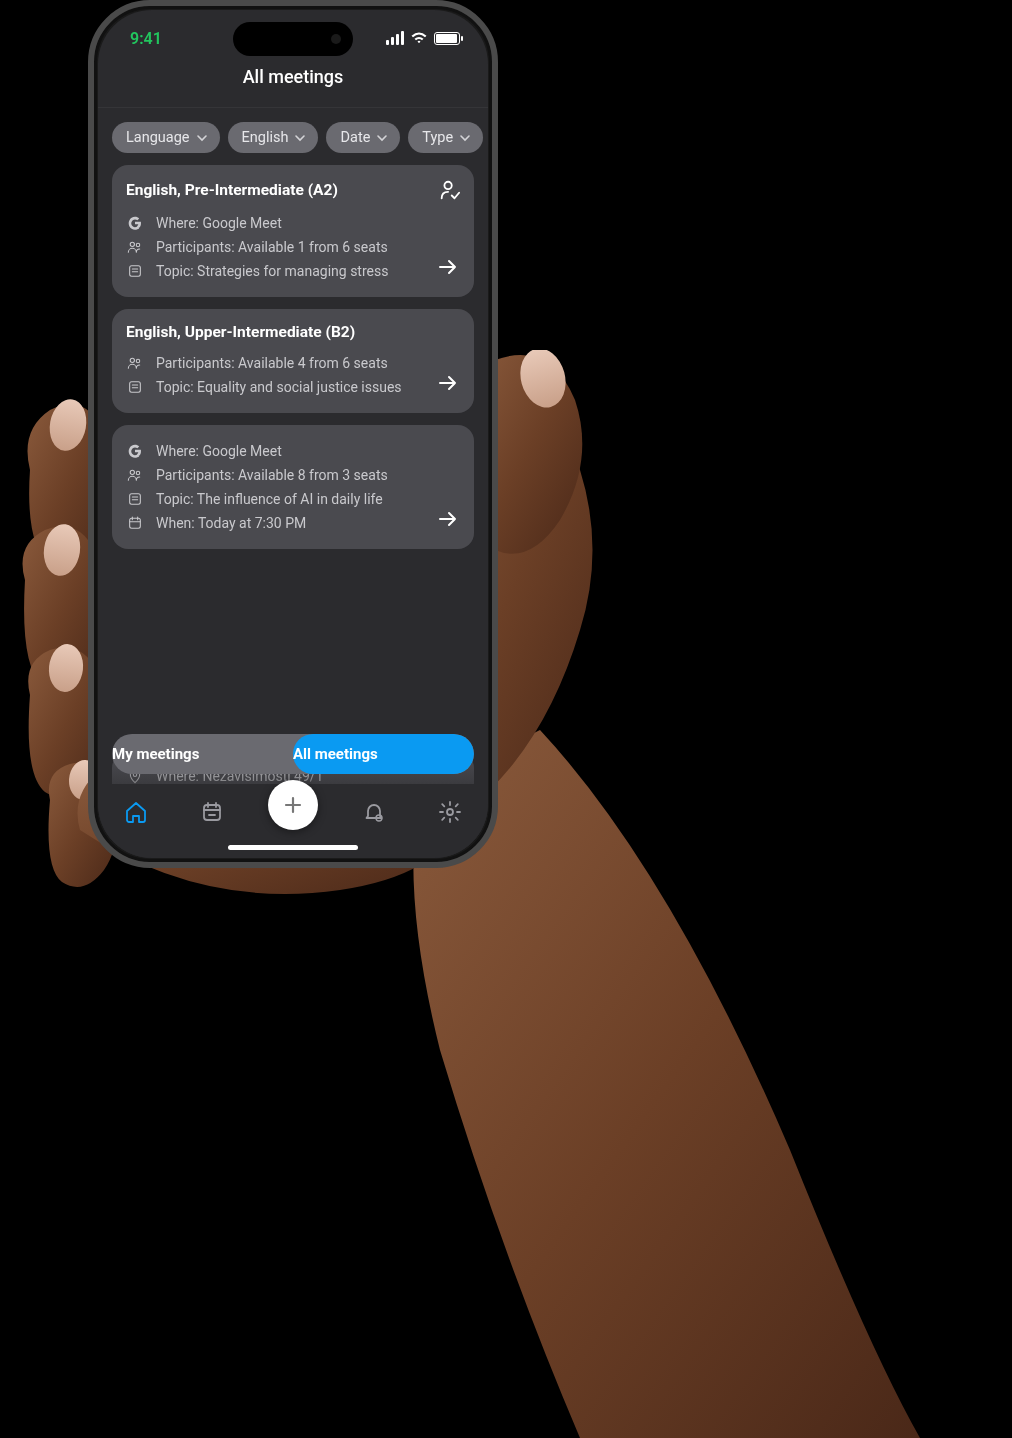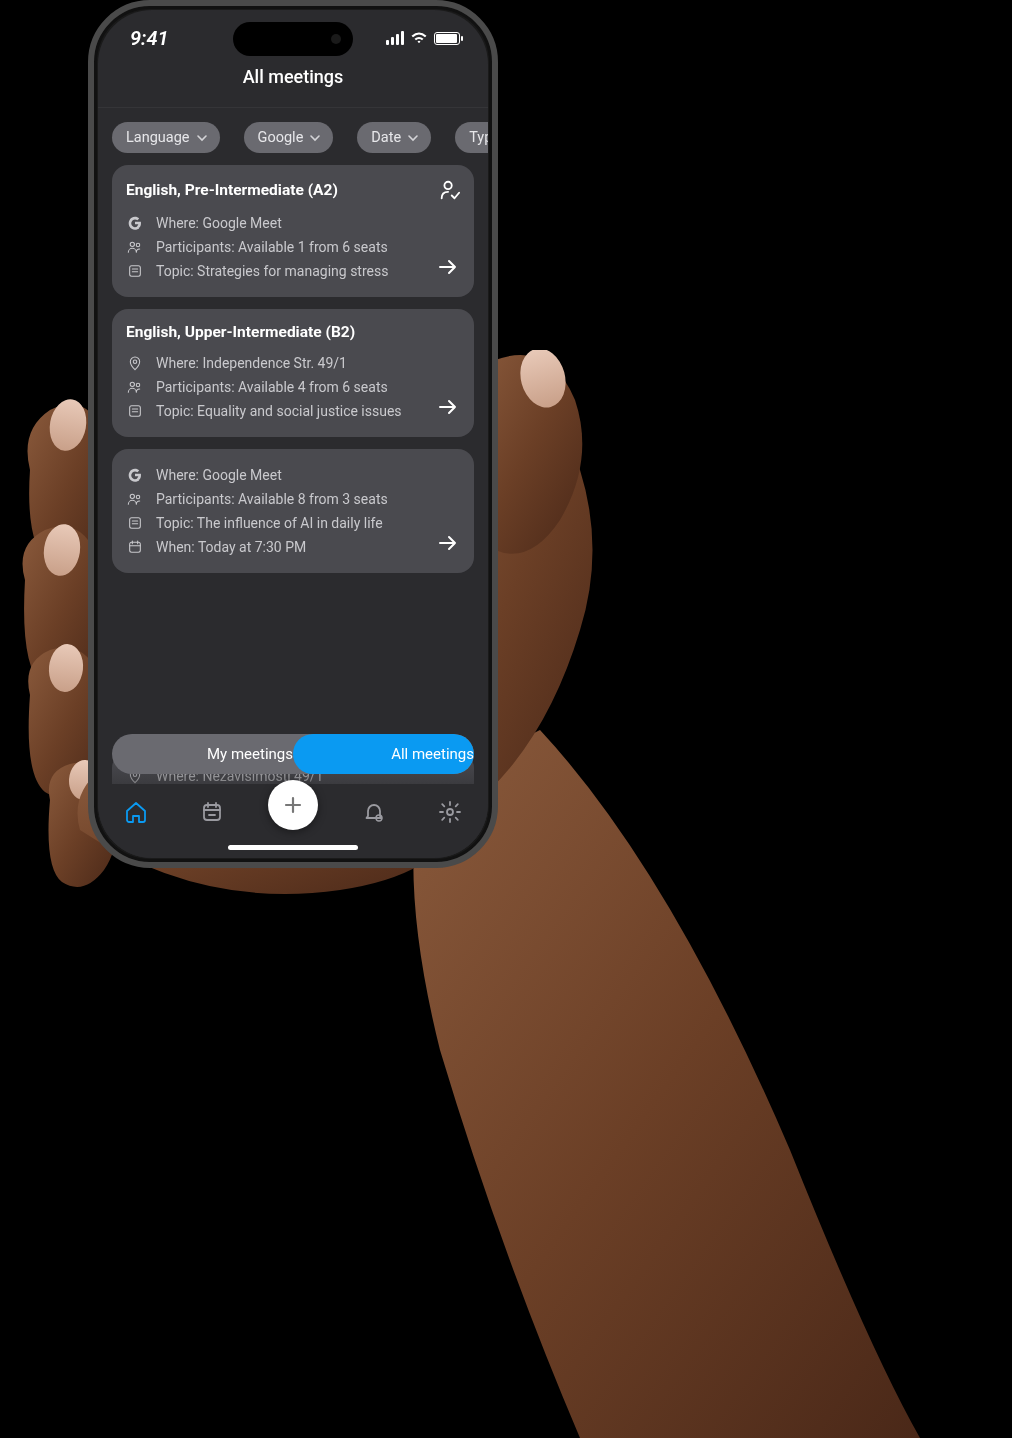--- a/index.html
+++ b/index.html
@@ -61,24 +61,23 @@
     transform:translateY(-50%);
   }
   
   .status {
     height: 56px;
     flex: 0 0 56px;
     display:flex;
     align-items:center;
     justify-content:space-between;
     padding: 0 28px 0 32px;
-    color:#ffffff;
+    color:#22c55e;
     font-weight:600;
-    font-size:20px;
-    font-style:italic;
+    font-size:16px;
   }
   .status .right { display:flex; align-items:center; gap:6px; }
   .signal { display:flex; align-items:flex-end; gap:2px; }
   .signal span{ width:3px; background:#fff; border-radius:1px; }
   .signal span:nth-child(1){height:5px;}
   .signal span:nth-child(2){height:8px;}
   .signal span:nth-child(3){height:11px;}
   .signal span:nth-child(4){height:14px;}
   .wifi { width:18px; height:14px; }
   .battery {
@@ -89,21 +88,21 @@
   
   .header {
     flex:0 0 42px;
     display:flex; align-items:flex-start; justify-content:center;
     color:#fff; font-size:18px; font-weight:500;
     border-bottom: 1px solid rgba(255,255,255,0.05);
   }
   
   .filters {
     flex:0 0 auto;
-    display:flex; gap:24px; padding:14px 14px 12px 14px;align-items:flex-end;
+    display:flex; gap:8px; padding:14px 14px 12px 14px;align-items:flex-end;
   }
   .chip {
     background:#6a6a70;
     color:#e7e7ea;
     border-radius:18px;
     padding:7px 12px 7px 14px;
     font-size:14.5px;
     display:flex; align-items:center; gap:6px;
     font-weight:400;
   }
@@ -146,22 +145,22 @@
     z-index:40;
   }
   .segmented{
     background:#6a6a70;
     border-radius:22px;
     height:40px;
     display:flex;
     overflow:hidden;
   }
   .seg{
-    flex:1; display:flex; align-items:center; justify-content:flex-end;
-    font-size:15px; font-weight:400; color:#fff;
+    flex:1; display:flex; align-items:center; justify-content:flex-start;
+    font-size:15px; font-weight:700; color:#fff;
   }
   .seg.active{
     background:#0a9af2;
     border-radius:22px;
   }
   
   .peek {
     position:absolute;
     left:14px; right:14px; bottom:40px;
     background:#4a4a4f;
@@ -277,21 +276,21 @@
     </div>
 
     <div class="filters">
       <div class="chip">
         <span>Language</span>
         <svg width="12" height="12" viewBox="0 0 12 12">
             <path d="M2 4 L6 8 L10 4" stroke="#e7e7ea" stroke-width="1.6" fill="none" stroke-linecap="round"></path>
           </svg>
       </div>
       <div class="chip">
-        <span>Google</span>
+        <span>English</span>
         <svg width="12" height="12" viewBox="0 0 12 12">
             <path d="M2 4 L6 8 L10 4" stroke="#e7e7ea" stroke-width="1.6" fill="none" stroke-linecap="round"></path>
           </svg>
       </div>
       <div class="chip">
         <span>Date</span>
         <svg width="12" height="12" viewBox="0 0 12 12">
             <path d="M2 4 L6 8 L10 4" stroke="#e7e7ea" stroke-width="1.6" fill="none" stroke-linecap="round"></path>
           </svg>
       </div>
@@ -344,29 +343,20 @@
             </div>
           <span class="card-arrow"><svg width="24" height="24" viewBox="0 0 24 24">
                 <path d="M4 12h15M13 6l6 6-6 6" stroke="#fff" stroke-width="2" fill="none" stroke-linecap="round" stroke-linejoin="round"></path>
               </svg></span>
         </div>
 
         <div class="card">
           <div class="card-head">
             <span class="card-title">English, Upper-Intermediate (B2)</span>
           </div>
-          <div class="row">
-              <span class="ico">
-                <svg width="16" height="16" viewBox="0 0 24 24">
-                  <path d="M12 22s7-7 7-12a7 7 0 10-14 0c0 5 7 12 7 12z" stroke="#c9c9cd" stroke-width="1.6" fill="none"></path>
-                  <circle cx="12" cy="10" r="2.6" stroke="#c9c9cd" stroke-width="1.6" fill="none"></circle>
-                </svg>
-              </span>
-              <span>Where: Independence Str. 49/1</span>
-            </div>
           <div class="row">
               <span class="ico">
                 <svg width="16" height="16" viewBox="0 0 24 24">
                   <circle cx="8" cy="8" r="3.2" stroke="#c9c9cd" stroke-width="1.6" fill="none"></circle>
                   <circle cx="16.5" cy="9" r="2.6" stroke="#c9c9cd" stroke-width="1.6" fill="none"></circle>
                   <path d="M2 20c0-3.3 2.7-6 6-6s6 2.7 6 6 M14 20c0-2.7 2-5 5-5" stroke="#c9c9cd" stroke-width="1.6" fill="none" stroke-linecap="round"></path>
                 </svg>
               </span>
               <span>Participants: Available 4 from 6 seats</span>
             </div>

